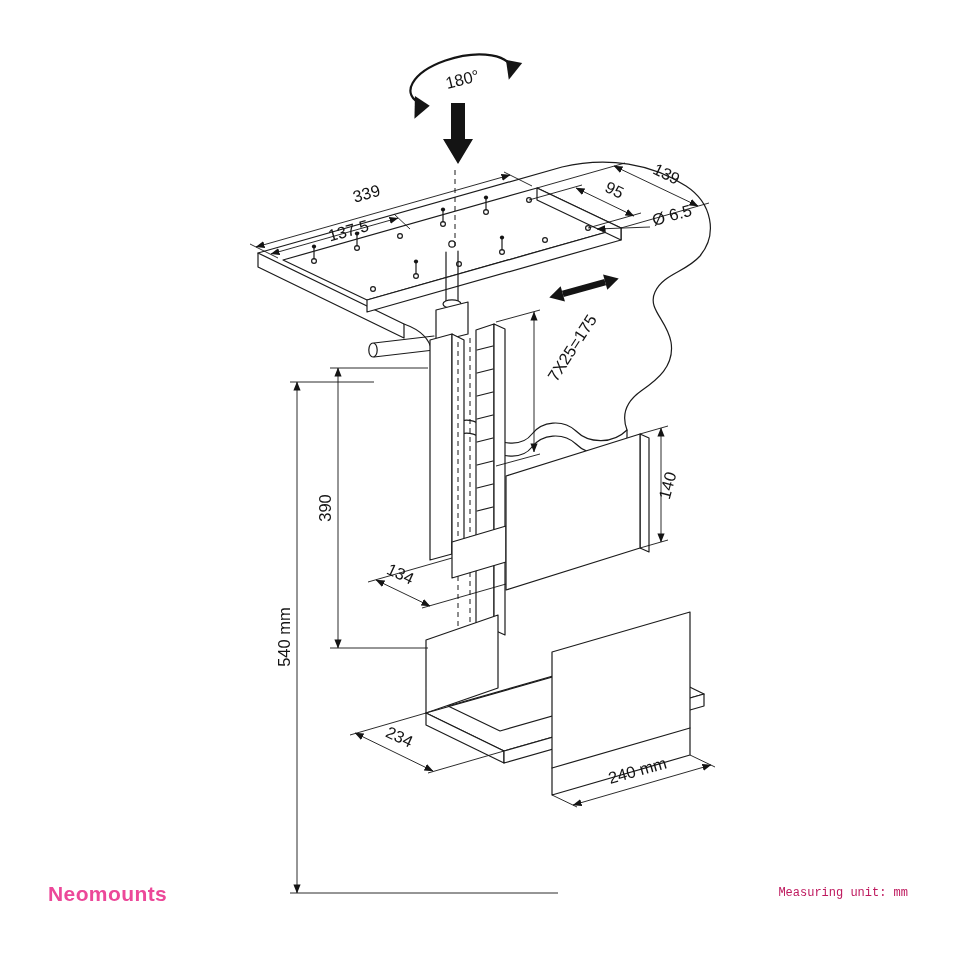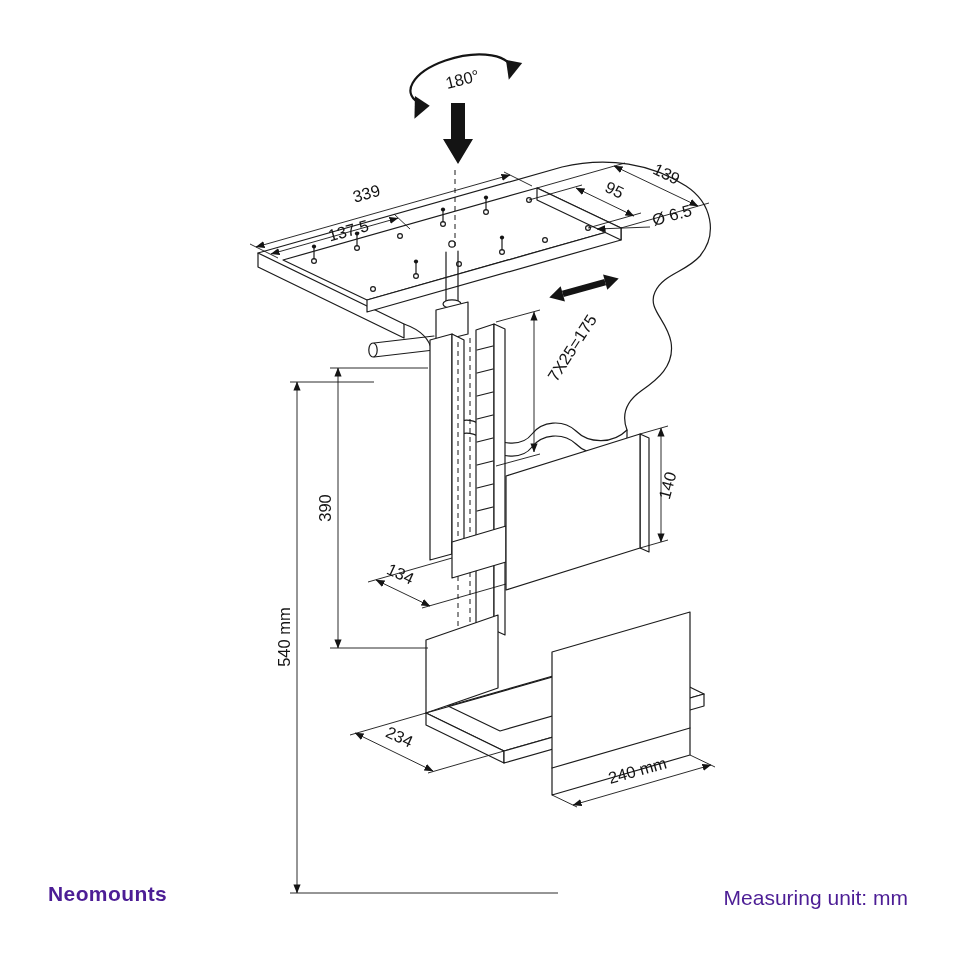--- a/index.html
+++ b/index.html
@@ -7,22 +7,22 @@
          font-family:"Liberation Sans", sans-serif;}
   svg{position:absolute;left:0;top:0;}
   svg text{font-family:"Liberation Sans", sans-serif;font-size:16.5px;fill:#141414;}
   .ln{stroke:#1b1b1b;stroke-width:1.2;fill:none;stroke-linejoin:round;stroke-linecap:round;}
   .face{stroke:#1b1b1b;stroke-width:1.2;fill:#ffffff;stroke-linejoin:round;}
   .dimln{stroke:#141414;stroke-width:0.9;fill:none;}
   .extln{stroke:#141414;stroke-width:0.9;fill:none;}
   .dash{stroke:#1b1b1b;stroke-width:1;fill:none;stroke-dasharray:5 4;}
   .solid{fill:#141414;stroke:none;}
   #brand{position:absolute;left:48px;top:882px;font-size:21px;font-weight:700;
-         letter-spacing:0.4px;color:#4c1d95;}
-  #note{position:absolute;right:52px;top:886px;font-size:21px;color:#4c1d95;}
+         letter-spacing:0.4px;color:#ec4899;}
+  #note{position:absolute;right:52px;top:886px;font-size:12px;color:#be185d;font-family:Liberation Mono, monospace;}
 </style>
 </head>
 <body>
 
 <div id="stage">
 
 <svg width="960" height="960" viewBox="0 0 960 960">
   <defs>
     <marker id="mA" viewBox="0 0 10 10" refX="9.5" refY="5" markerWidth="10" markerHeight="10" orient="auto-start-reverse">
       <path d="M0,1 L10,5 L0,9 z" fill="#141414"></path>

